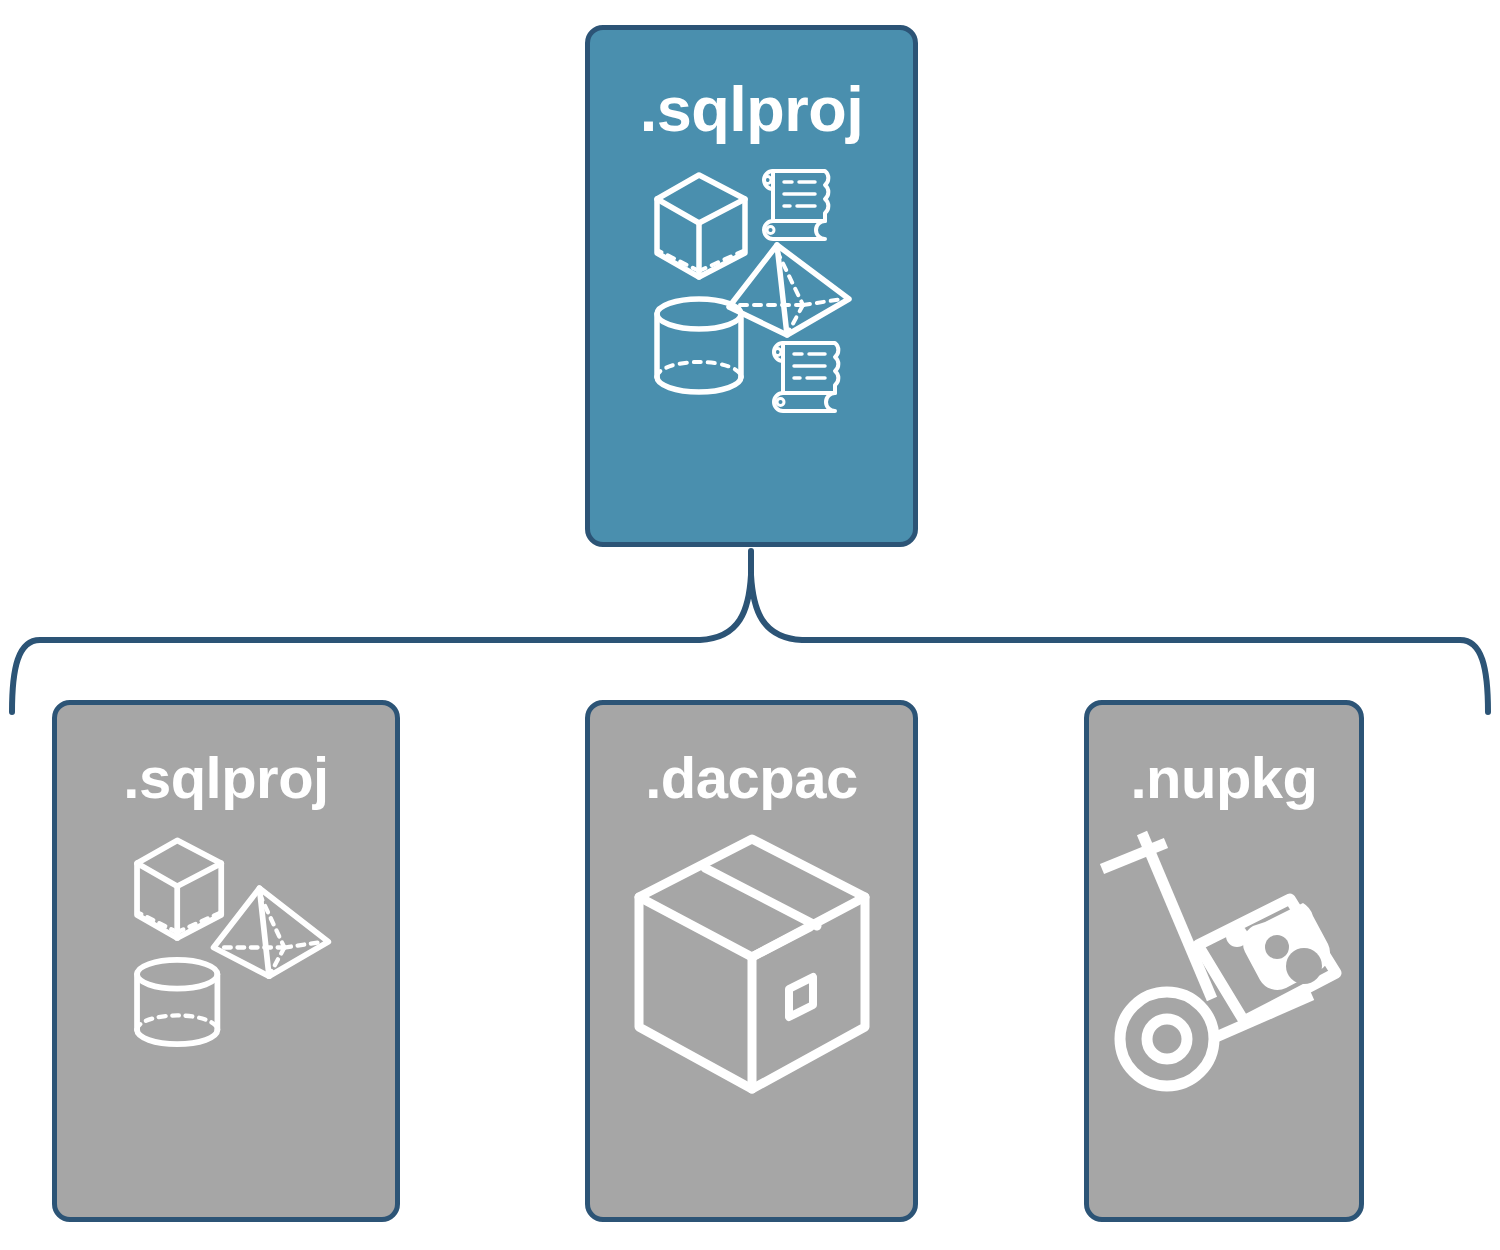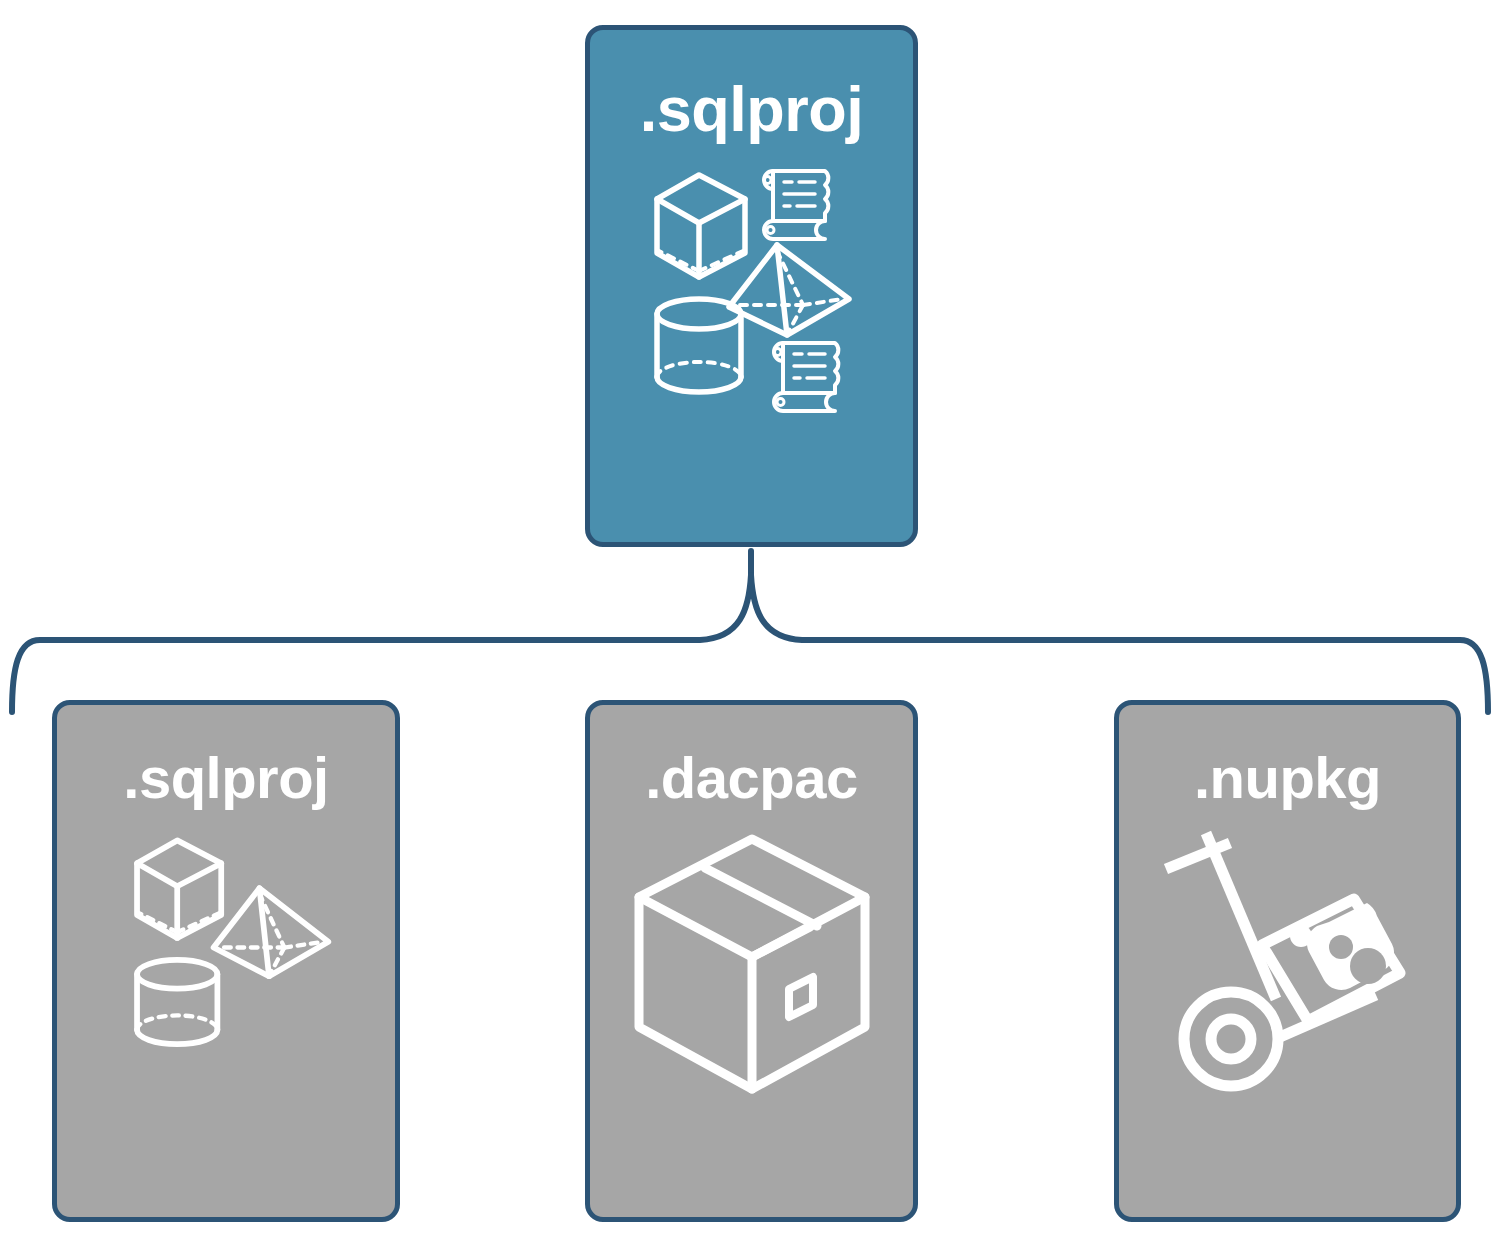--- a/index.html
+++ b/index.html
@@ -49,21 +49,21 @@
   #card-root .icon-wrap {
     margin-top: 18px;
   }
   .card-gray {
     background: #a6a6a6;
     top: 700px;
     height: 522px;
   }
   #card-sqlproj { left: 52px; width: 348px; }
   #card-dacpac  { left: 585px; width: 333px; }
-  #card-nupkg   { left: 1114px; width: 347px; }
+  #card-nupkg   { left: 1084px; width: 280px; }
   .card-gray .card-title {
     font-size: 58px;
     margin-top: 44px;
   }
   .card-gray .icon-wrap {
     margin-top: 20px;
   }
   #bracket-layer {
     position: absolute;
     left: 0;

